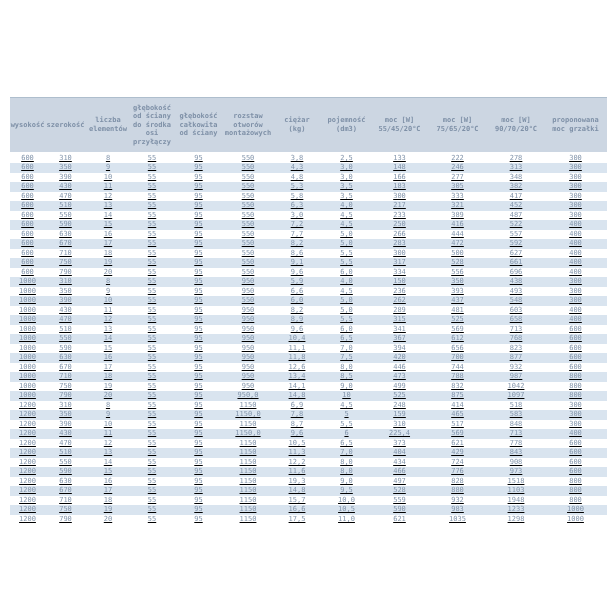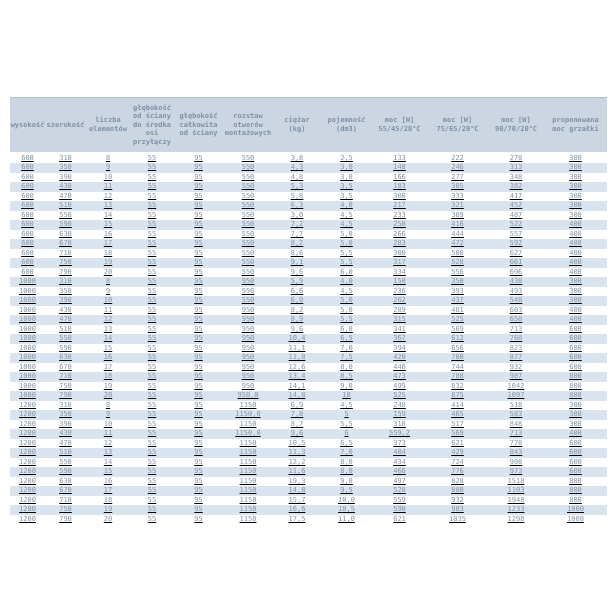--- a/index.html
+++ b/index.html
@@ -523,21 +523,21 @@
         </tr>
         <tr>
           <td>1200</td>
           <td>430</td>
           <td>11</td>
           <td>55</td>
           <td>95</td>
           <td>1150,0</td>
           <td>9,6</td>
           <td>6</td>
-          <td>559,2</td>
+          <td>225,4</td>
           <td>569</td>
           <td>713</td>
           <td>400</td>
         </tr>
         <tr>
           <td>1200</td>
           <td>470</td>
           <td>12</td>
           <td>55</td>
           <td>95</td>

